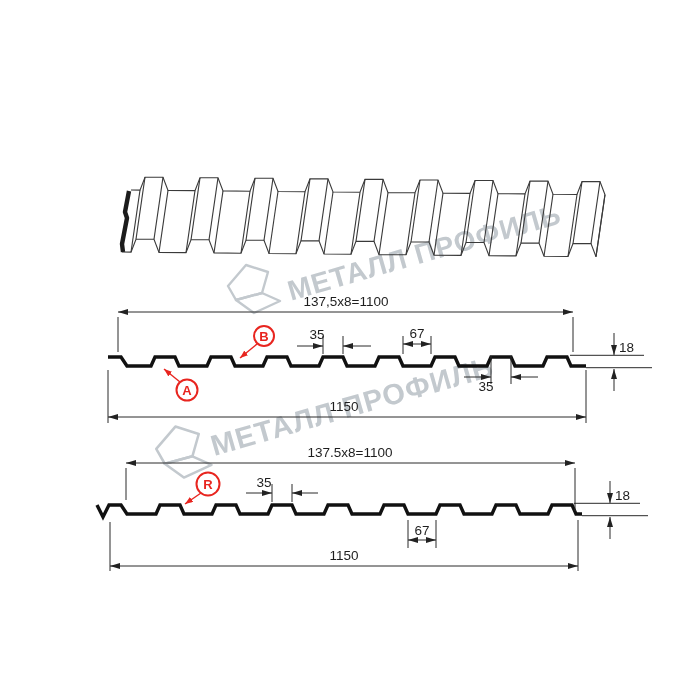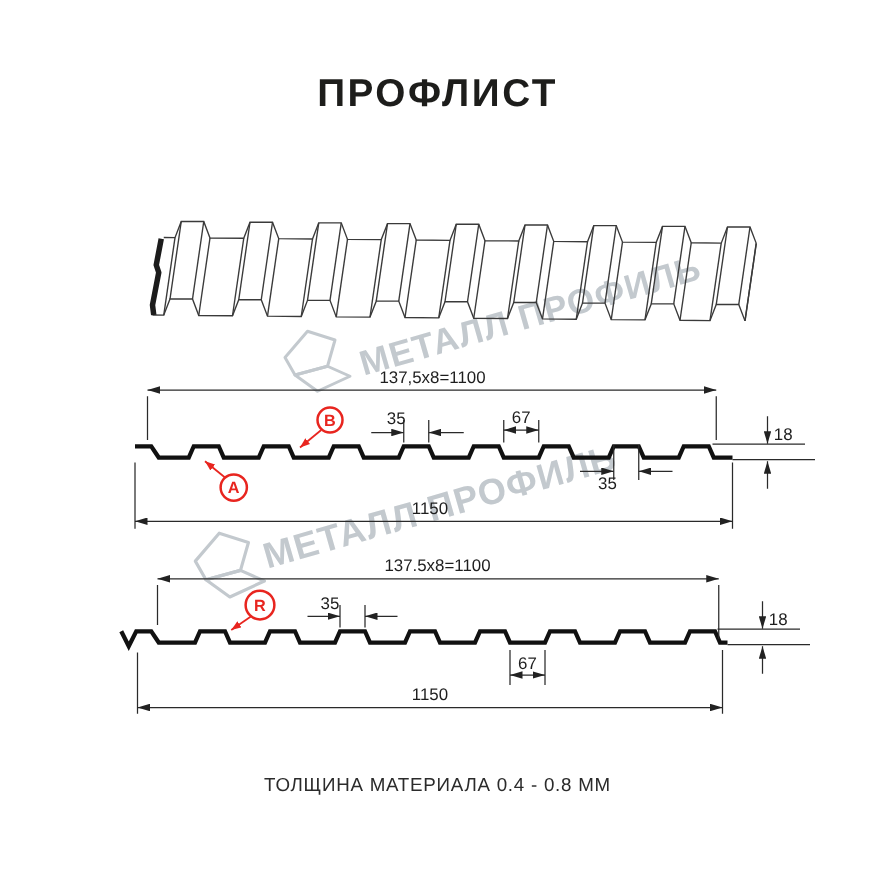--- a/index.html
+++ b/index.html
@@ -26,21 +26,20 @@
   .redl{stroke:var(--red,#e8251f);stroke-width:1.4;fill:none;}
   .redc{stroke:var(--red,#e8251f);stroke-width:2;fill:none;}
   .redt{fill:var(--red,#e8251f);font-size:13px;font-weight:600;text-anchor:middle;}
   .cut{stroke:#1c1c1c;stroke-width:4.4;fill:none;stroke-linejoin:round;}
 </style>
 </head>
 <body>
 
 <div class="page">
 
-  <div class="title">ПРОФЛИСТ</div>
 
   <svg id="wm1-logo" class="wm-logo" width="64" height="56" viewBox="0 0 64 56">
     <path d="M4,26 L22,5 L44,12 L38,33 L12,40 Z" fill="none" stroke="var(--wm,#c3c9ce)" stroke-width="2.4" stroke-linejoin="round"></path>
     <path d="M12,40 L38,33 L56,41 L30,53 Z" fill="none" stroke="var(--wm,#c3c9ce)" stroke-width="2.4" stroke-linejoin="round"></path>
   </svg>
   <div id="wm1-text" class="wm-text">МЕТАЛЛ ПРОФИЛЬ</div>
 
   <svg id="wm2-logo" class="wm-logo" width="68" height="60" viewBox="0 0 64 56">
     <path d="M4,26 L22,5 L44,12 L38,33 L12,40 Z" fill="none" stroke="var(--wm,#c3c9ce)" stroke-width="2.4" stroke-linejoin="round"></path>
     <path d="M12,40 L38,33 L56,41 L30,53 Z" fill="none" stroke="var(--wm,#c3c9ce)" stroke-width="2.4" stroke-linejoin="round"></path>
@@ -182,14 +181,13 @@
       <text x="344" y="560" text-anchor="middle" class="dim">1150</text>
 
       <g>
         <line x1="201" y1="493" x2="185" y2="504" class="redl" marker-end="url(#mr)"></line>
         <circle cx="208" cy="484" r="11.5" class="redc"></circle>
         <text x="208" y="489" class="redt">R</text>
       </g>
     </g>
   </svg>
 
-  <div class="footer-note">ТОЛЩИНА МАТЕРИАЛА 0.4 - 0.8 ММ</div>
 </div>
 
 </body></html>

